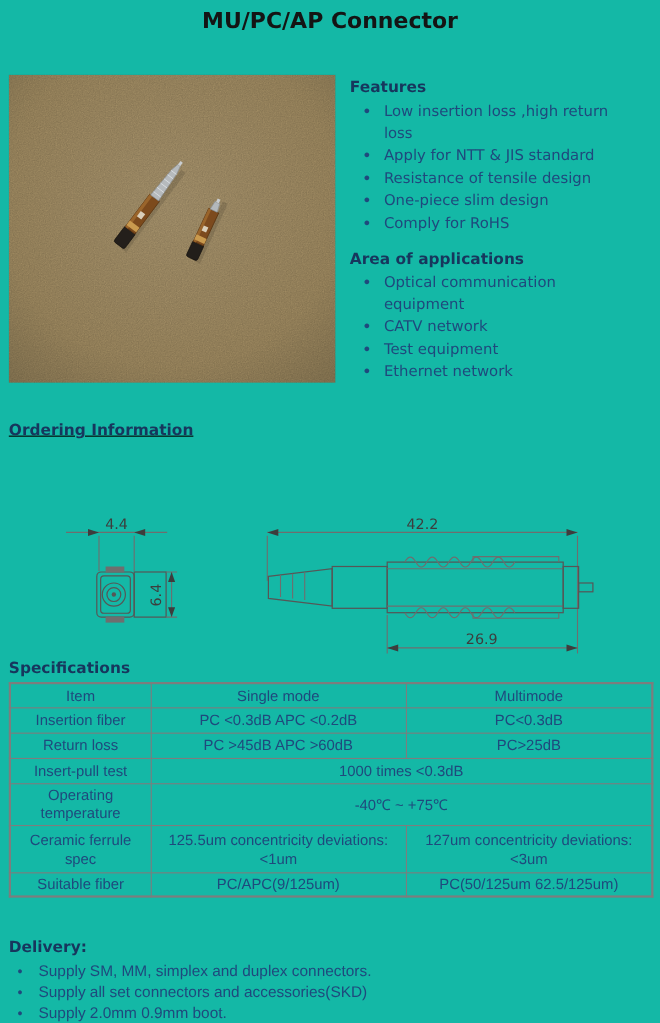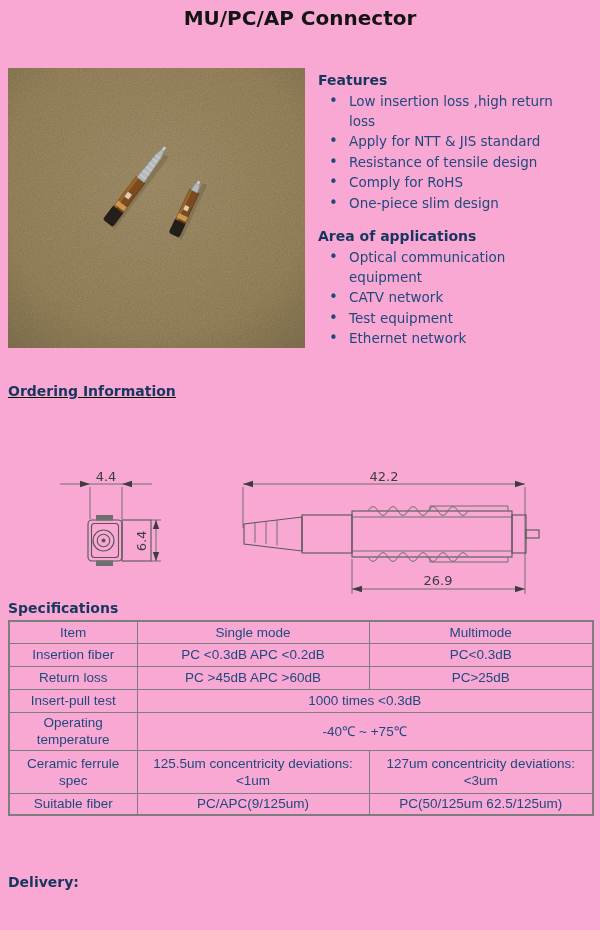--- a/index.html
+++ b/index.html
@@ -1,16 +1,16 @@
 <!DOCTYPE html>
 <html><head>
 <meta charset="utf-8">
 <style>
   html,body{margin:0;padding:0;background:#fff;}
-  .page{position:relative;width:600px;height:930px;background:#f9a8d4;overflow:hidden;
+  .page{position:relative;width:600px;height:930px;background:#14b8a6;overflow:hidden;
         font-family:"Liberation Sans",sans-serif;}
   
   .title{position:absolute;top:6px;left:0;width:100%;text-align:center;
          font-family:"DejaVu Sans",sans-serif;font-weight:bold;font-size:20px;color:#141414;}
   
   .photo{position:absolute;left:8px;top:68px;width:297px;height:280px;}
   
   .right-col{position:absolute;left:318px;top:72px;width:262px;
              font-family:"DejaVu Sans",sans-serif;font-size:13.5px;color:#1f497d;}
   .sec-head{font-family:"DejaVu Sans",sans-serif;font-weight:bold;font-size:14px;
@@ -33,21 +33,21 @@
   .bodyln{stroke:#565656;stroke-width:1.1;fill:none;}
   .arr{fill:#3d3d3d;stroke:none;}
   
   .specs{position:absolute;left:8px;top:600px;width:584px;}
   .spec-table{border-collapse:collapse;table-layout:fixed;width:584px;margin-top:4px;
               border:2px solid #7d7d7d;}
   .spec-table td{border:1px solid #7d7d7d;color:#1f497d;font-size:13.5px;text-align:center;
                  vertical-align:middle;padding:1px 6px;white-space:pre-line;line-height:17px;}
   .rh24{height:22px;} .rh25{height:23px;} .rh40{height:38px;} .rh45{height:43px;margin-top:40px;}
   
-  .delivery{position:absolute;left:8px;top:874px;width:584px;}
+  .delivery{position:absolute;left:8px;top:853px;width:584px;}
   .dlist{list-style:none;margin:3px 0 0 0;padding:0;}
   .dlist li{position:relative;padding-left:27px;line-height:19px;color:#1f497d;
             font-size:14px;font-family:"Liberation Sans",sans-serif;}
   .dlist li::before{content:"\2022";position:absolute;left:8px;top:0;font-size:13px;}
 </style>
 </head>
 <body>
 
 <div class="page">
 
@@ -99,22 +99,22 @@
     </g>
   </svg>
 
   <div class="right-col">
     <div class="sec-head">Features</div>
     <ul class="blist">
       <li>Low insertion loss ,high return
 loss</li>
       <li>Apply for NTT &amp; JIS standard</li>
       <li>Resistance of tensile design</li>
+      <li>One-piece slim design</li>
       <li>Comply for RoHS</li>
-      <li>One-piece slim design</li>
     </ul>
     <div class="sec-head apps-head">Area of applications</div>
     <ul class="blist">
       <li>Optical communication
 equipment</li>
       <li>CATV network</li>
       <li>Test equipment</li>
       <li>Ethernet network</li>
     </ul>
   </div>
@@ -230,15 +230,20 @@
         <td>Suitable fiber</td>
         <td>PC/APC(9/125um)</td>
         <td>PC(50/125um 62.5/125um)</td>
       </tr>
     </tbody>
       </table>
   </div>
 
   <div class="delivery">
     <div class="sec-head">Delivery:</div>
+    <ul class="dlist">
+      <li>Supply SM, MM, simplex and duplex connectors.</li>
+      <li>Supply all set connectors and accessories(SKD)</li>
+      <li>Supply 2.0mm 0.9mm boot.</li>
+    </ul>
   </div>
 
 </div>
 
 </body></html>

